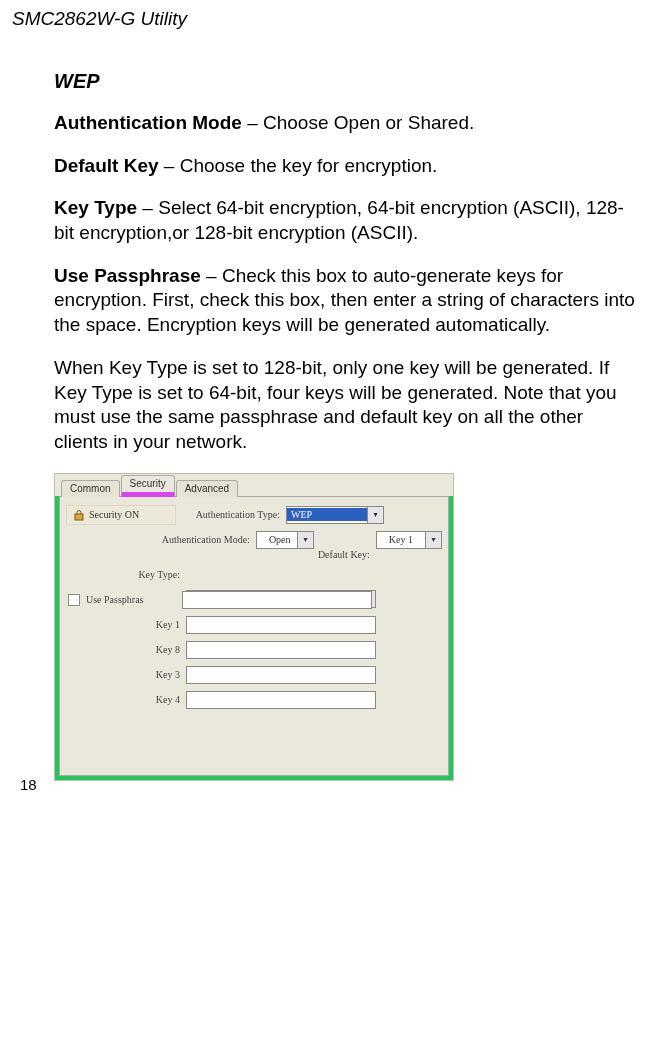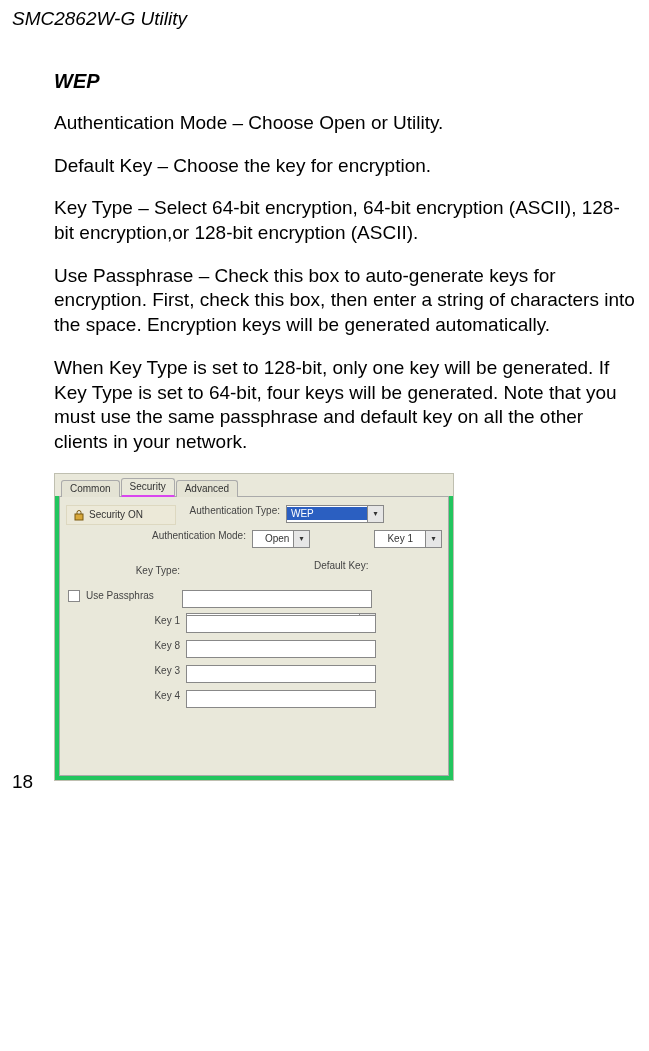--- a/index.html
+++ b/index.html
@@ -34,21 +34,21 @@
     font-weight: bold;
     font-style: italic;
     font-size: 20px;
     margin-bottom: 18px;
   }
   .para {
     font-size: 19px;
     line-height: 1.3;
     margin-bottom: 18px;
   }
-  .bold { font-weight: normal; }
+  .bold { font-weight: bold; }
   .fig {
     margin-top: 4px;
     width: 400px;
     height: 308px;
     background: #22c55e;
     border: 1px solid #bfbfb0;
     font-family: Tahoma, Arial, sans-serif;
     font-size: 10px;
     color: #333;
     position: relative;
@@ -68,39 +68,40 @@
     margin-right: 1px;
     font-size: 10px;
     border-top-left-radius: 3px;
     border-top-right-radius: 3px;
     position: relative;
     top: 1px;
   }
   .tab.active {
     background: #e9e8da;
     z-index: 2;
-    border-bottom: 2px solid #d946ef;
+    border-bottom: 5px solid #d946ef;
   }
   .tab.inactive {
     background: #e4e3d4;
     z-index: 1;
   }
   .panel {
     border: 1px solid #aaa;
     margin: 0 4px 4px 4px;
     height: calc(100% - 26px);
     background: #e9e8da;
     padding: 8px 6px;
     position: relative;
   }
   .row {
     display: flex;
-    align-items: flex-start;
+    align-items: center;
     margin-bottom: 5px;
     height: 20px;
+    font-family: Liberation Serif, serif;
   }
   .lock-icon {
     width: 16px; height: 16px;
     display: inline-flex;
     align-items: center; justify-content: center;
     margin-right: 2px;
   }
   .label {
     text-align: right;
     padding-right: 6px;
@@ -144,36 +145,36 @@
   }
   .checkbox {
     width: 12px; height: 12px;
     border: 1px solid #888;
     background: #fff;
     margin-right: 4px;
     display: inline-block;
   }
   .page-number {
     position: absolute;
-    left: 12px;
+    left: 20px;
     bottom: 12px;
-    font-size: 19px;
+    font-size: 15px;
   }
 </style>
 </head>
 <body>
 
 <div class="page">
   <div class="running-header">SMC2862W-G Utility</div>
 
   <div class="content">
     <div class="section-title">WEP</div>
 
     <p class="para">
-      <span class="bold">Authentication Mode</span><span> – Choose Open or Utility.</span>
+      <span class="bold">Authentication Mode</span><span> – Choose Open or Shared.</span>
     </p>
 
     <p class="para">
       <span class="bold">Default Key</span><span> – Choose the key for encryption.</span>
     </p>
 
     <p class="para">
       <span class="bold">Key Type</span><span> – Select 64-bit encryption, 64-bit encryption (ASCII), 128-bit encryption,or 128-bit encryption (ASCII).</span>
     </p>
 

